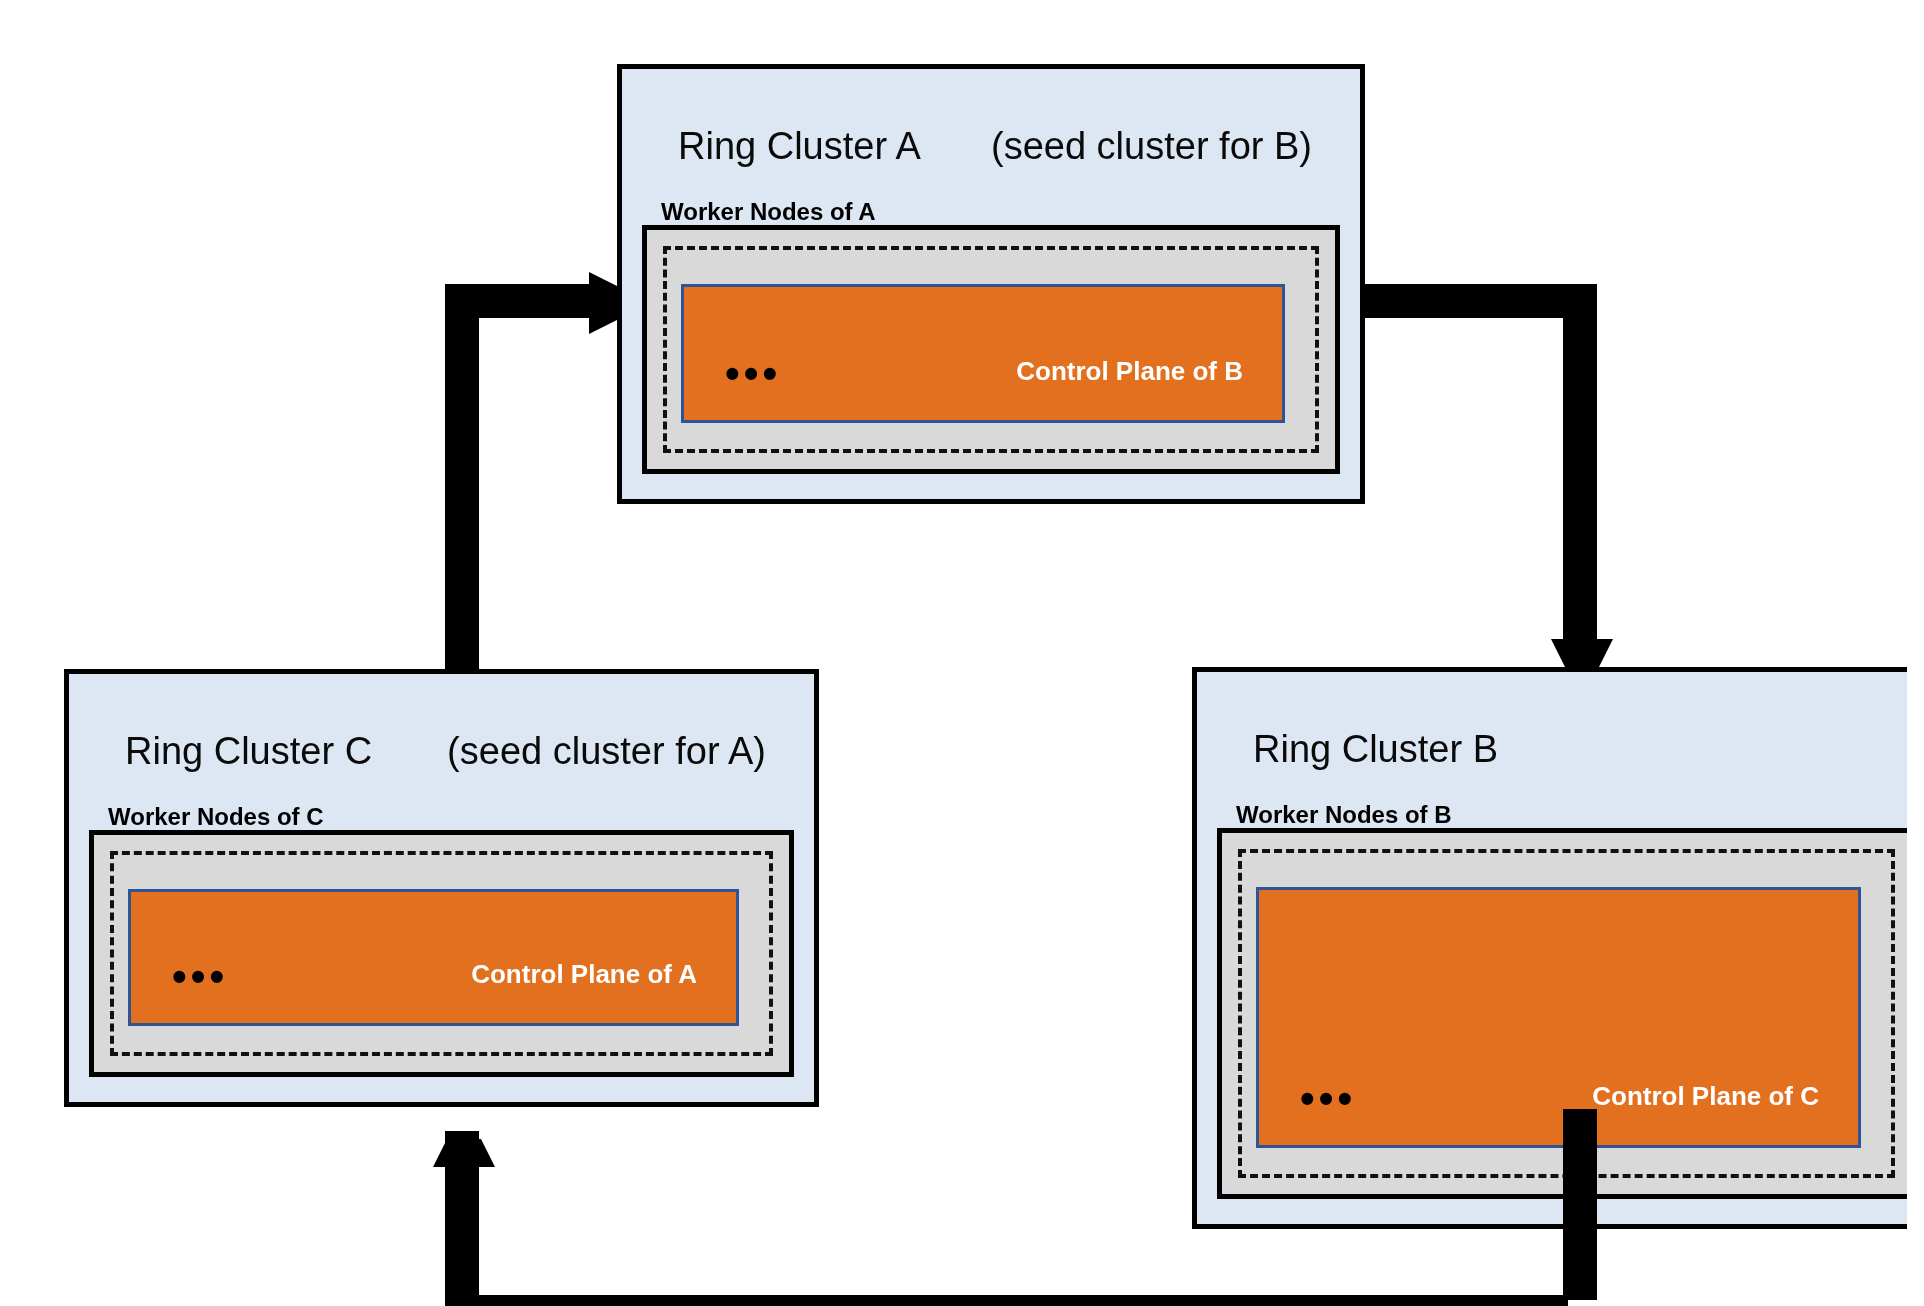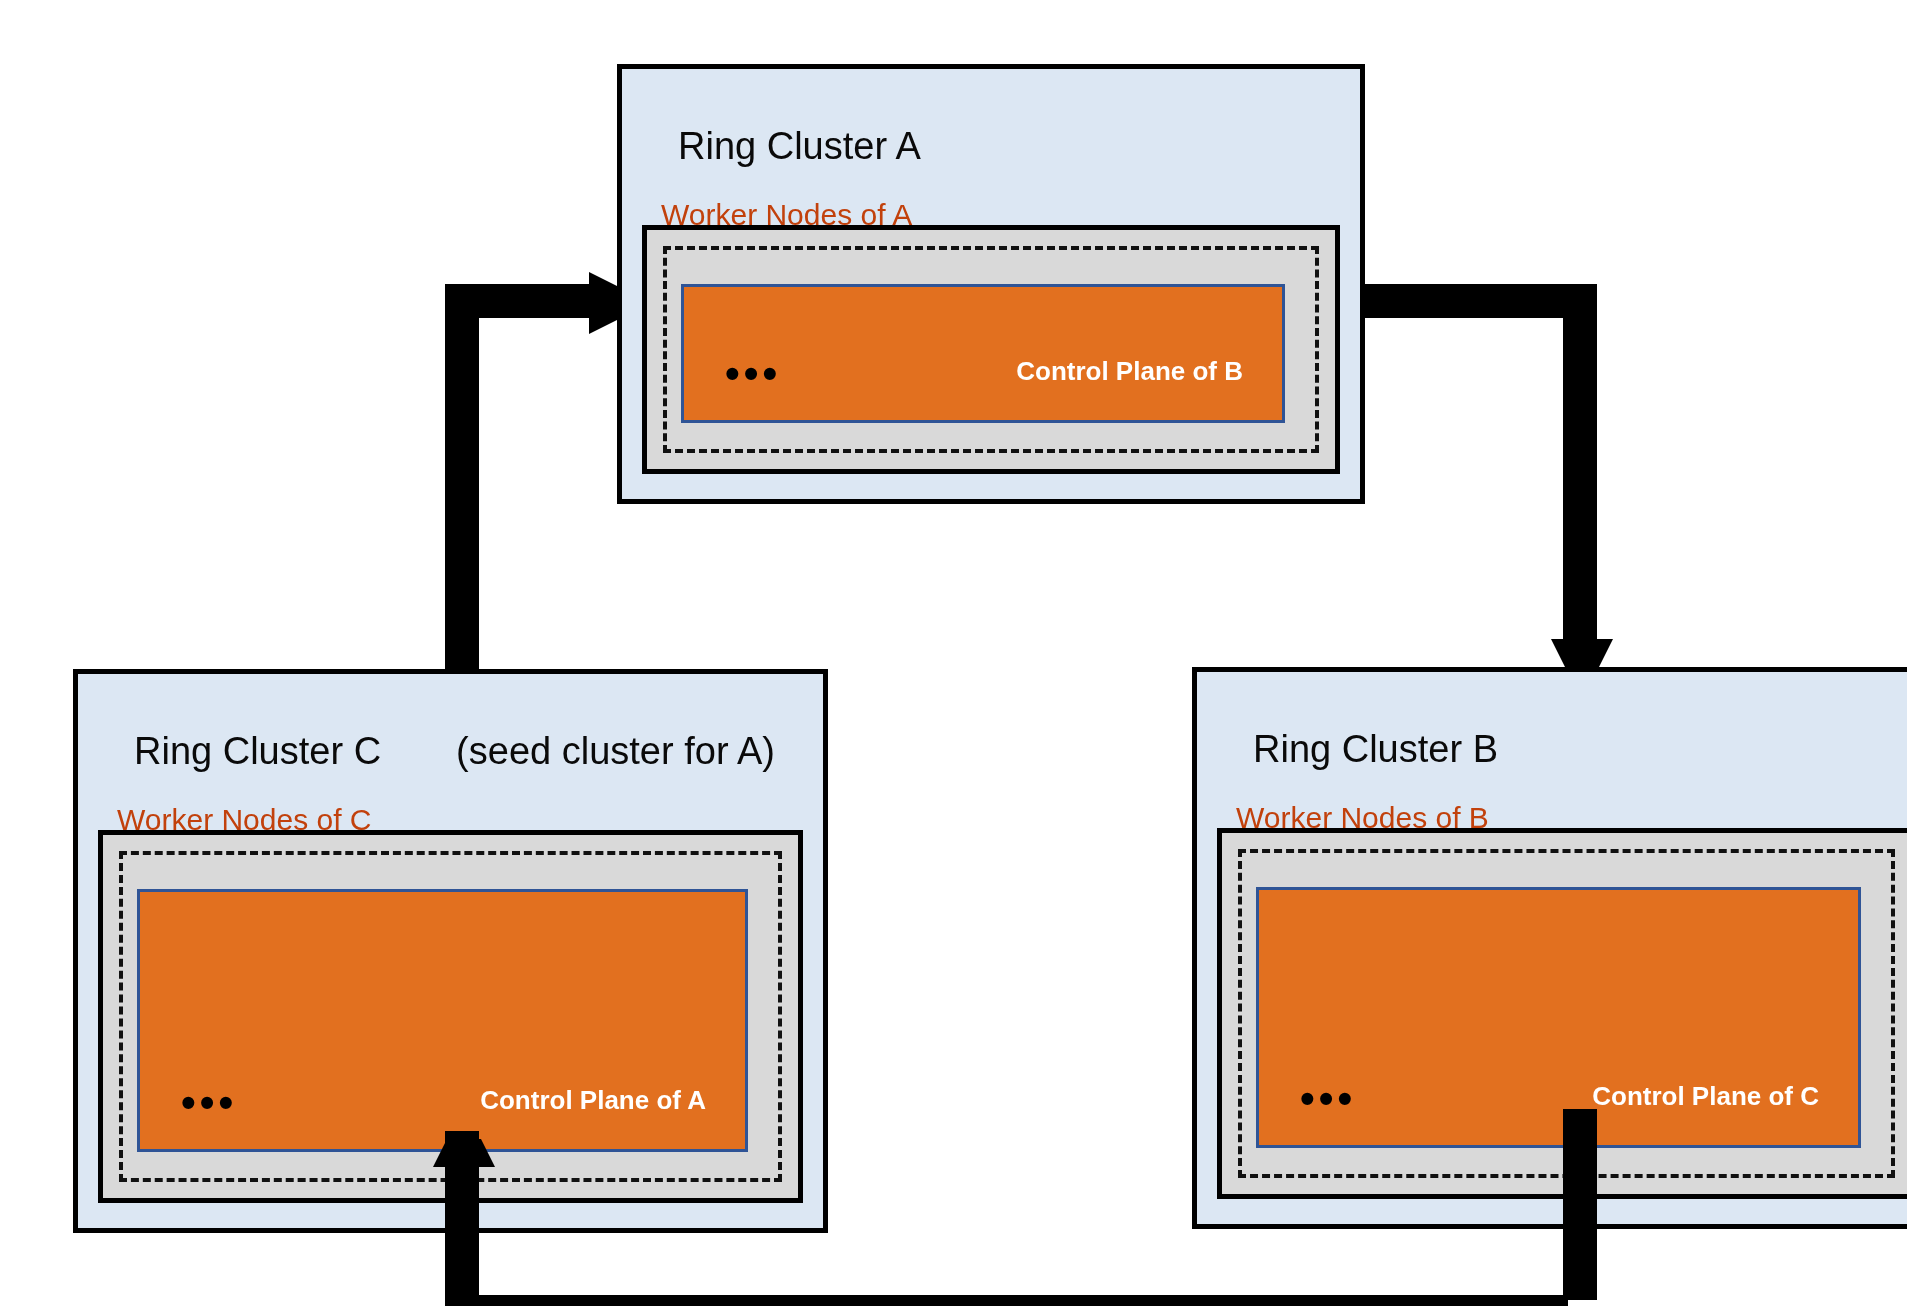--- a/index.html
+++ b/index.html
@@ -15,40 +15,40 @@
   }
 
   
   .cluster {
     position: absolute;
     background: #dce7f3;
     border: 5px solid #000000;
   }
   .cluster-a { left: 583px; top: 30px;  width: 748px; height: 440px; }
   .cluster-b { left: 1158px; top: 633px; width: 749px; height: 562px; }
-  .cluster-c { left: 39px;  top: 635px; width: 755px; height: 564px; }
+  .cluster-c { left: 30px;  top: 635px; width: 755px; height: 438px; }
 
   .title-row {
     position: absolute;
     left: 22px; right: 14px; top: 22px;
     display: flex;
     justify-content: space-between;
     align-items: baseline;
     font-size: 38px;
     line-height: 1.15;
     color: #0a0a0a;
     white-space: nowrap;
   }
 
   .worker-label {
     position: absolute;
     left: 22px; top: 112px;
-    font-size: 30px;
-    font-weight: 400;
-    color: #c2410c;
+    font-size: 24px;
+    font-weight: 700;
+    color: #000000;
   }
 
   .worker-box {
     position: absolute;
     left: 20px; right: 20px; top: 156px; bottom: 25px;
     background: #d9d9d9;
     border: 5px solid #000000;
   }
 
   .dashed-box {
@@ -114,20 +114,21 @@
                border-bottom: 28px solid #000000; }
 </style>
 </head>
 <body>
 
 <div class="canvas">
 
   <div class="cluster cluster-a">
     <div class="title-row">
       <span>Ring Cluster A</span>
+      <span>(seed cluster for B)</span>
     </div>
     <div class="worker-label">Worker Nodes of A</div>
     <div class="worker-box">
       <div class="dashed-box">
         <div class="control-plane">
           <span class="dots">•••</span>
           <span class="cp-label">Control Plane of B</span>
         </div>
       </div>
     </div>

